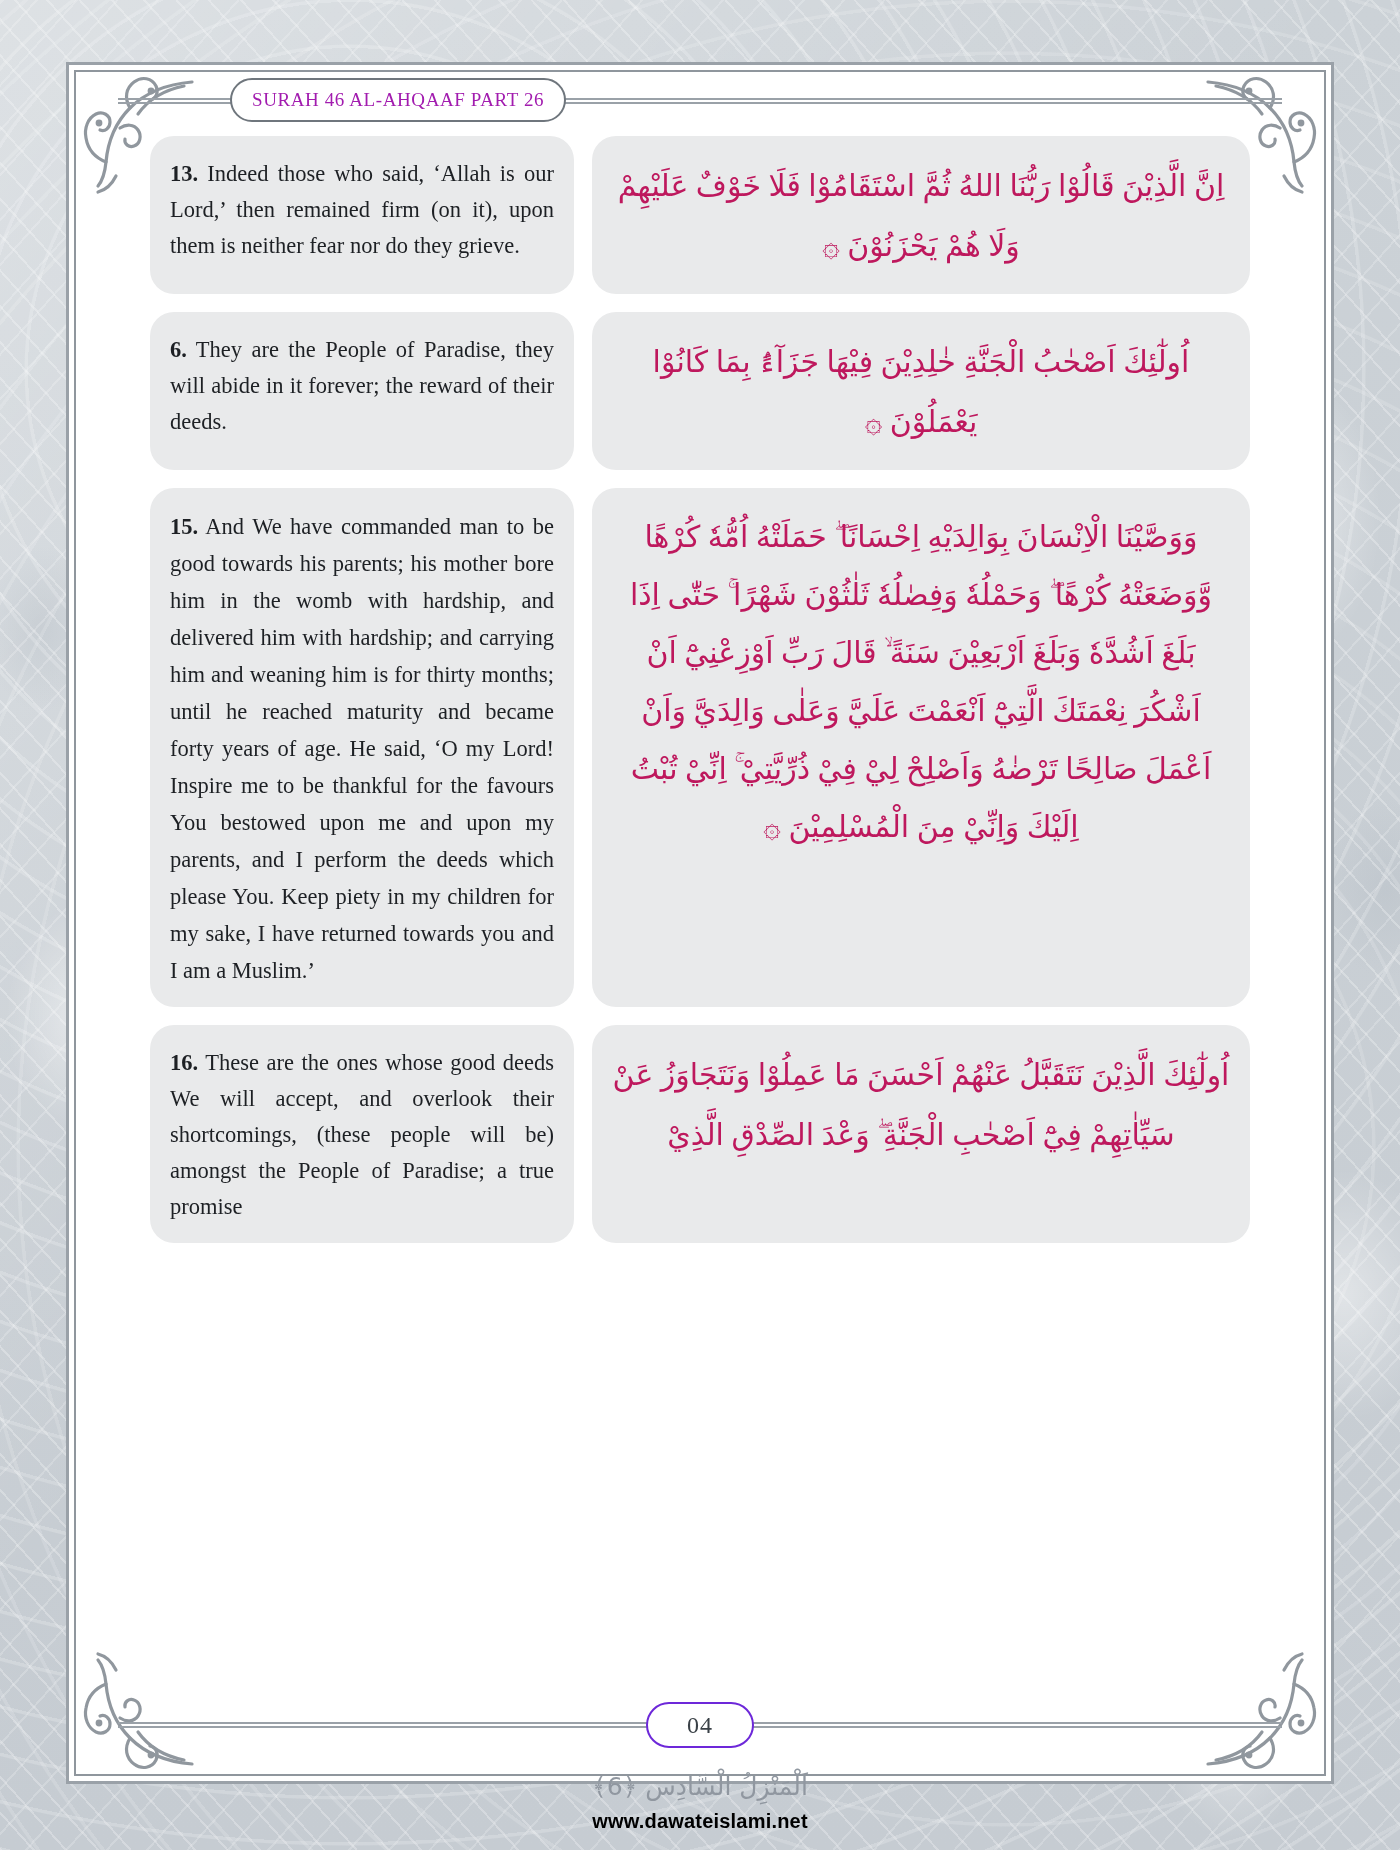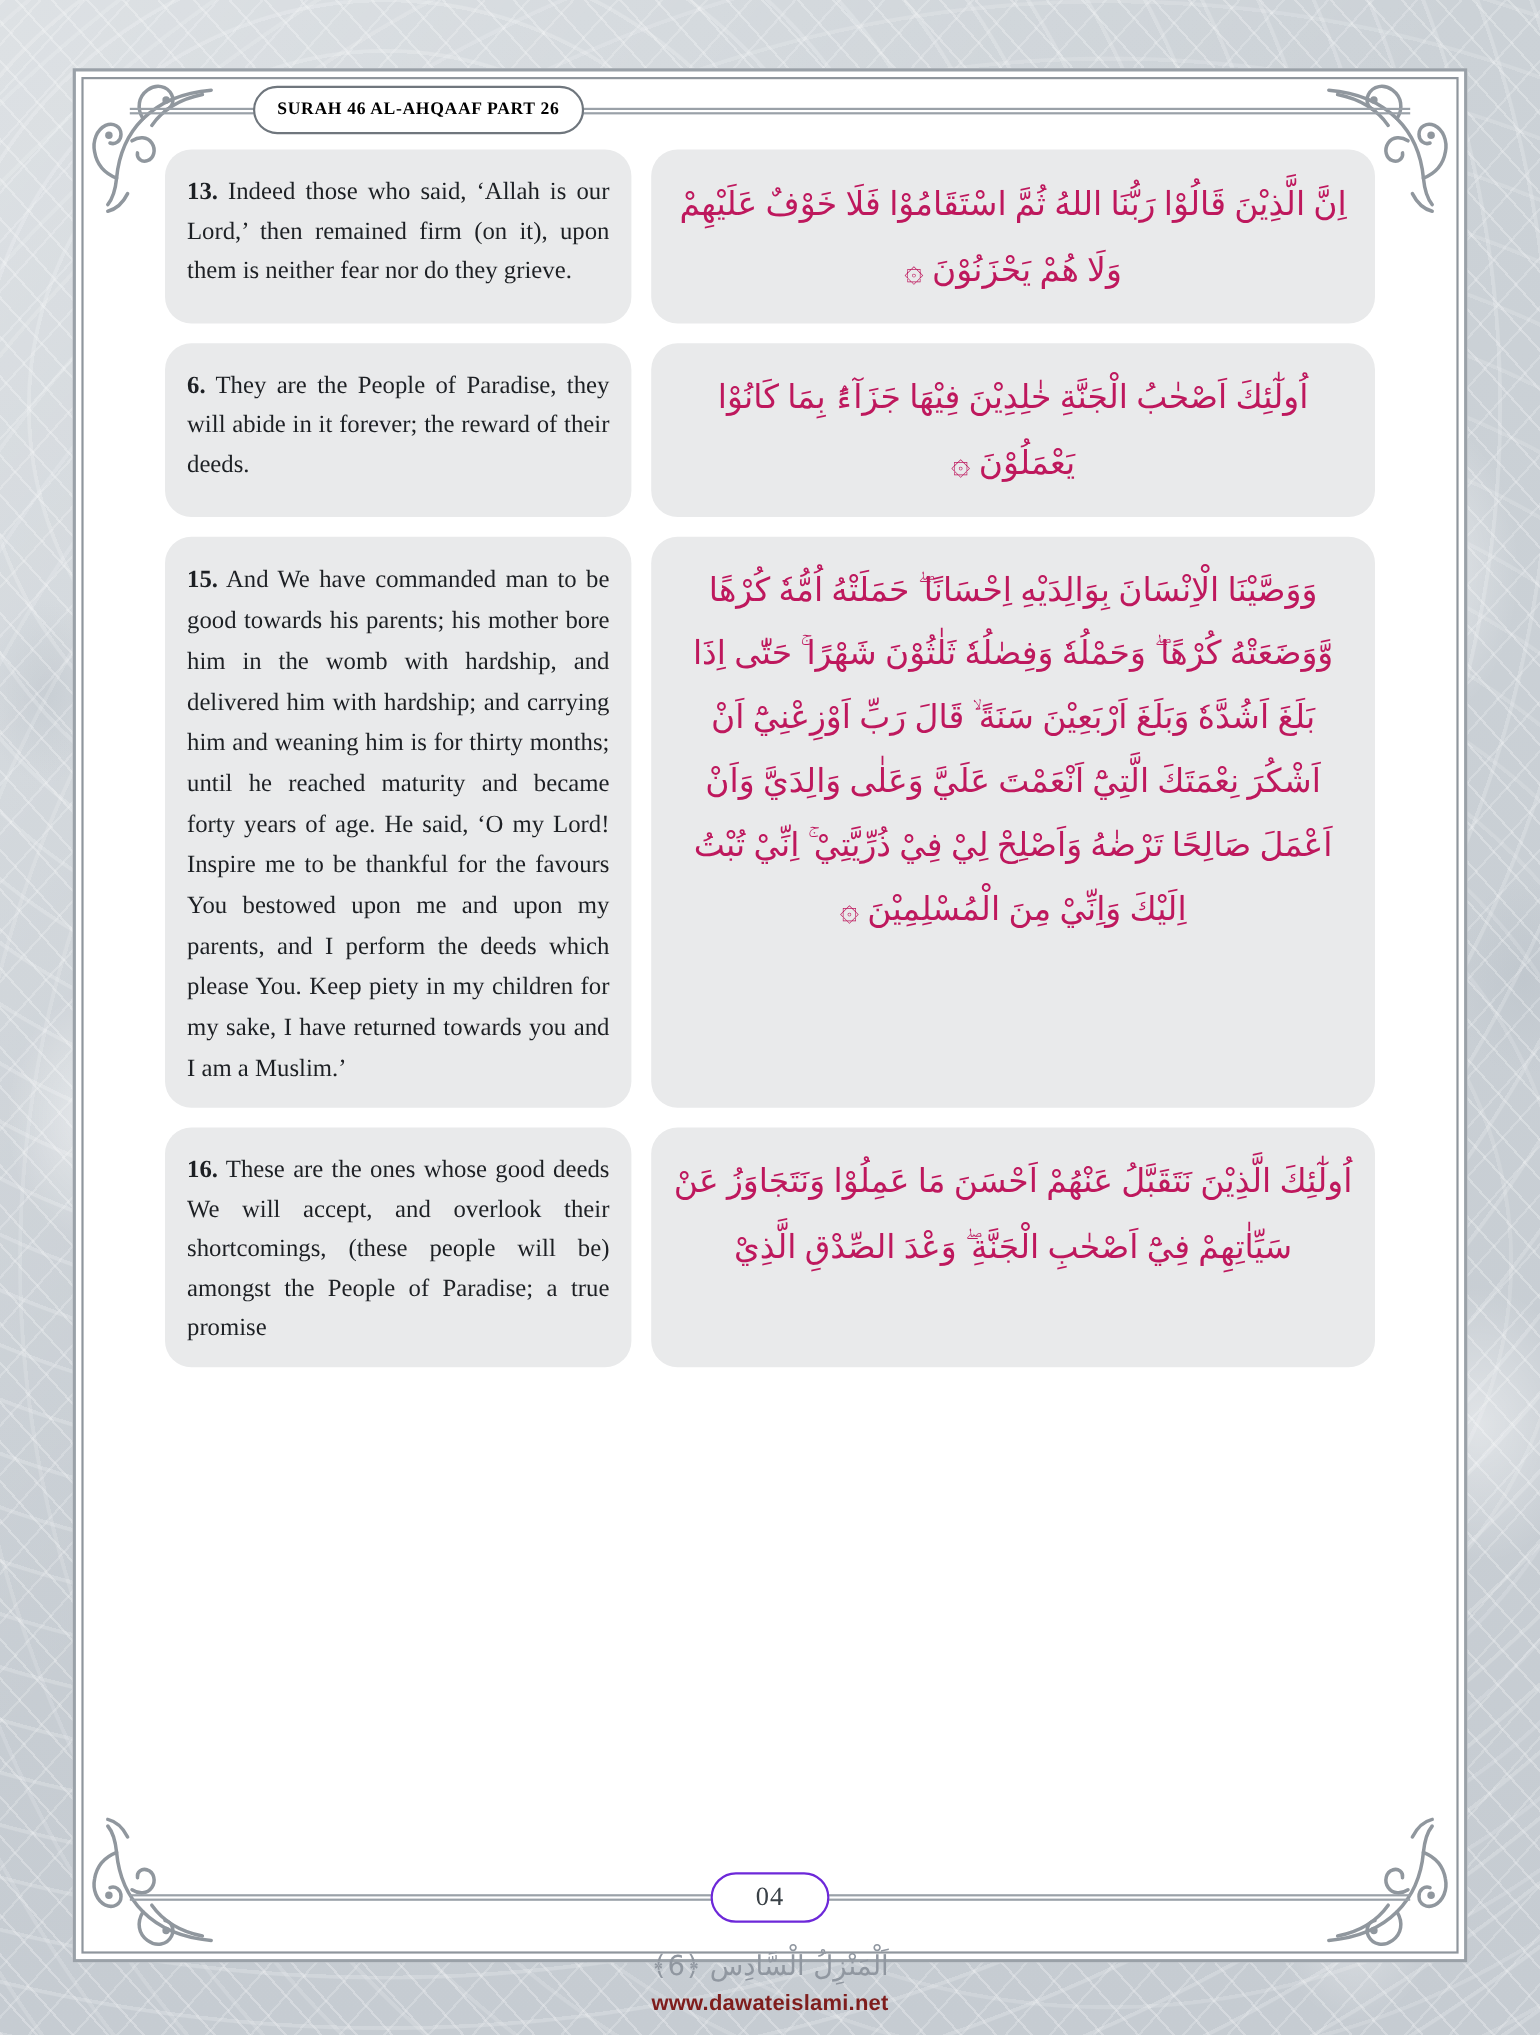--- a/index.html
+++ b/index.html
@@ -111,24 +111,24 @@
     align-items: center;
     justify-content: center;
     padding: 0 20px;
     white-space: nowrap;
   }
   .cap-left {
     left: 112px;
   }
   .cap-left .t {
     font-family: "Liberation Serif", serif;
-    font-size: 16px;
-    font-weight: 700;
+    font-size: 19px;
+    font-weight: 400;
     letter-spacing: .6px;
-    color: #000000;
+    color: #a21caf;
   }
   .cap-right {
     right: 96px;
   }
   .cap-right .t {
     font-family: "DejaVu Sans", sans-serif;
     font-size: 21px;
     color: #3e454c;
     direction: rtl;
     line-height: 1;
@@ -230,21 +230,21 @@
     direction: rtl;
   }
   .footer-url {
     position: absolute;
     left: 0; right: 0;
     top: 160px;
     text-align: center;
     font-family: "Liberation Sans", sans-serif;
     font-size: 20px;
     font-weight: 700;
-    color: #7f1d1d;
+    color: #000000;
     letter-spacing: .2px;
   }
 </style>
 </head>
 <body>
 
 <div class="page-bg"></div>
 
 <div class="frame-outer"></div>
 <div class="frame-inner"></div>

